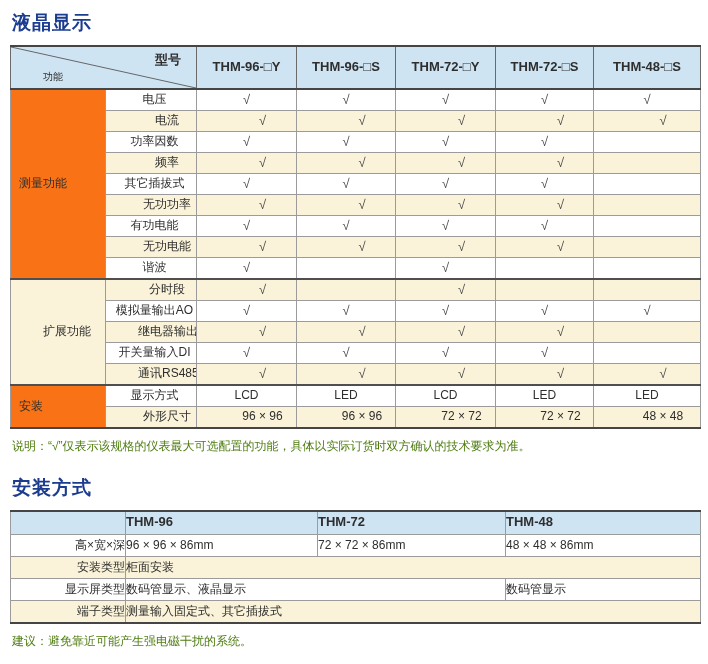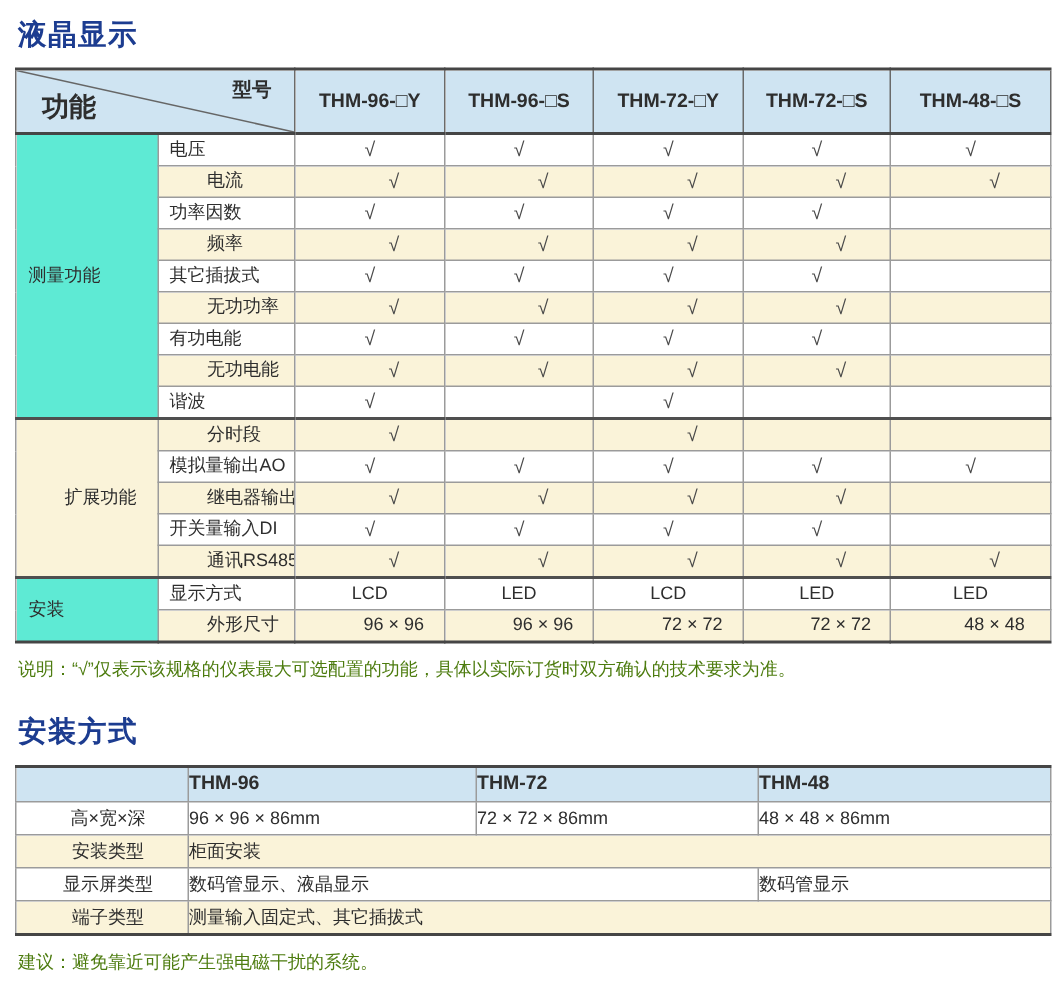--- a/index.html
+++ b/index.html
@@ -20,42 +20,42 @@
   .cmp th,.cmp td{
     border:1px solid var(--blight,#9b9b9b);
     padding:0;height:20px;font-size:12px;line-height:1.1;
     text-align:center;white-space:nowrap;overflow:hidden;
   }
   .cmp thead th{
     height:41px;background:var(--hdrblue,#cfe4f2);
     font-weight:bold;font-size:13px;
     border-color:#6a6a6a;border-bottom:2px solid var(--bdark,#454545);
   }
-  .cmp td.sub{text-align:left;padding-left:7px;}
+  .cmp td.sub{text-align:center;padding-left:7px;}
   .cmp td.group{text-align:left;padding-left:8px;}
   .cmp tr.odd td{background:var(--cream,#faf3d9);padding-left:32px;}
-  .cmp td.group{background:#5eead4;}
+  .cmp td.group{background:#f97316;}
   .cmp tr.gsep td{border-top:2px solid #4f4f4f;}
   .cmp td.check{color:var(--check,#4a4a4a);font-size:13px;}
 
   
   .corner{position:relative;padding:0;}
   .corner svg{position:absolute;left:0;top:0;width:100%;height:100%;display:block;}
   .corner .tr-label{position:absolute;top:6px;right:15px;font-weight:bold;font-size:13px;}
-  .corner .bl-label{position:absolute;bottom:6px;left:17px;font-weight:bold;font-size:18px;}
+  .corner .bl-label{position:absolute;bottom:6px;left:32px;font-weight:normal;font-size:10px;}
 
   
   .inst{border-top:2px solid var(--bdark,#454545);border-bottom:2px solid var(--bdark,#454545);margin-top:1px;}
   .inst th,.inst td{
     border:1px solid var(--blight,#9b9b9b);
     padding:0;height:21px;font-size:12px;line-height:1.1;
     text-align:left;white-space:nowrap;overflow:hidden;
   }
   .inst thead th{background:var(--hdrblue,#cfe4f2);height:22px;font-weight:bold;font-size:13px;}
-  .inst td.lbl{text-align:center;padding-left:8px;}
+  .inst td.lbl{text-align:right;padding-left:8px;}
   .inst tr.odd td{background:var(--cream,#faf3d9);}
 
   .note{font-size:12px;color:#4d7c0f;margin:10px 0 0 2px;line-height:1.3;}
   .gap{height:17px;}
 </style>
 </head>
 <body>
 
 <div class="page">
 

